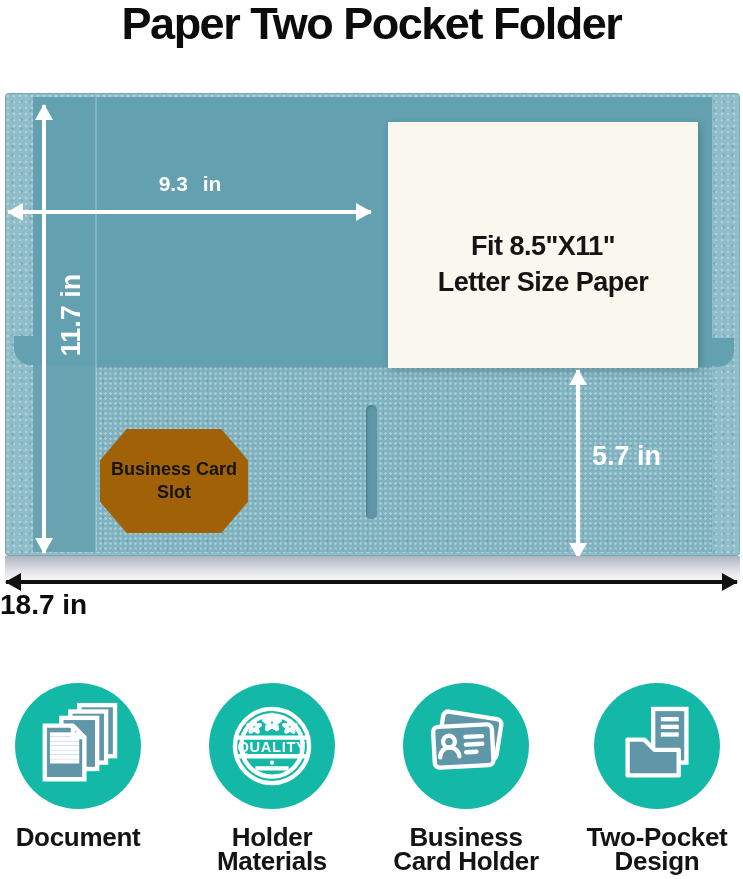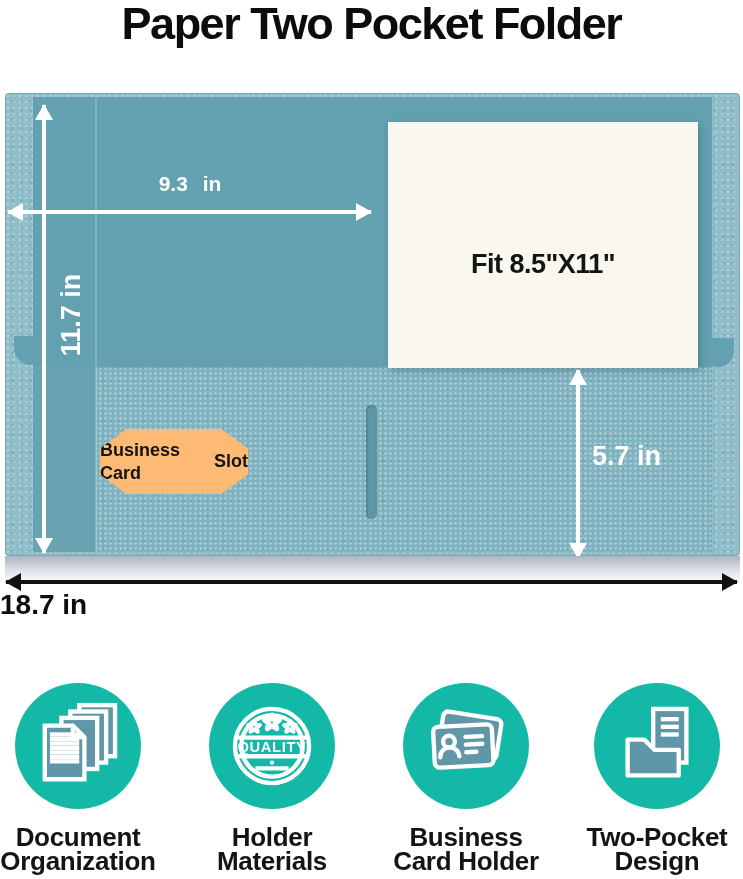--- a/index.html
+++ b/index.html
@@ -35,23 +35,23 @@
   .notch{position:absolute;background:#63A0B0;}
   .notch-left{left:14px;top:336px;width:34px;height:29px;border-radius:0 0 17px 17px;}
   .notch-right{left:702px;top:338px;width:32px;height:29px;border-radius:0 0 16px 16px;}
   .paper{position:absolute;left:388px;top:122px;width:310px;height:246px;background:#FAF7EF;
          box-shadow:2px 3px 7px rgba(25,60,72,.30);
          display:flex;flex-direction:column;justify-content:center;align-items:center;
          padding-top:38px;box-sizing:border-box;}
   .paper-line{font-size:27px;line-height:36px;font-weight:800;color:#141414;letter-spacing:-0.5px;}
   .slot{position:absolute;left:366px;top:405px;width:11px;height:114px;border-radius:6px;
         background:#5E96A7;box-shadow:inset 1px 1px 2px rgba(20,60,75,.35);}
-  .card-slot{position:absolute;left:100px;top:429px;width:148px;height:65px;background:#fdba74;
+  .card-slot{position:absolute;left:100px;top:429px;width:148px;height:104px;background:#a16207;
         clip-path:polygon(18% 0%,82% 0%,100% 30%,100% 70%,82% 100%,18% 100%,0% 70%,0% 30%);
-        display:flex;flex-direction:row;justify-content:center;align-items:center;}
+        display:flex;flex-direction:column;justify-content:center;align-items:center;}
   .card-slot div{font-size:18px;line-height:23px;font-weight:800;color:#141414;}
 
   
   .arr{position:absolute;}
   .arr-h{height:4px;}
   .arr-v{width:4px;}
   .arr::before,.arr::after{content:"";position:absolute;width:0;height:0;border-style:solid;}
   .arr-h::before{left:-1px;top:50%;transform:translateY(-50%);
       border-width:9px 16px 9px 0;border-color:transparent currentColor transparent transparent;}
   .arr-h::after{right:-1px;top:50%;transform:translateY(-50%);
@@ -94,20 +94,21 @@
   <div class="folder-base"></div>
   <div class="front-panel"></div>
   <div class="pocket"></div>
   <div class="pocket-left-shade"></div>
   <div class="crease"></div>
   <div class="notch notch-left"></div>
   <div class="notch notch-right"></div>
 
   <div class="paper">
     <div class="paper-line">Fit 8.5"X11"</div>
+    <div class="paper-line">Letter Size Paper</div>
   </div>
 
   <div class="slot"></div>
 
   <div class="card-slot">
     <div>Business Card</div>
     <div>Slot</div>
   </div>
 
   <div class="arr arr-h white" style="left:8px;top:210px;width:363px;"></div>
@@ -136,21 +137,20 @@
             <line x1="14" y1="30.5" x2="37" y2="30.5"></line>
           <line x1="14" y1="34" x2="37" y2="34"></line>
             <line x1="14" y1="37.5" x2="37" y2="37.5"></line>
           <line x1="14" y1="41" x2="37" y2="41"></line>
             <line x1="14" y1="44.5" x2="37" y2="44.5"></line>
           <line x1="14" y1="48" x2="37" y2="48"></line>
         </g>
       </svg>
     </div>
     <div class="feat-label">Document</div>
-    <div class="feat-label" style="margin-top:2px;">Organization</div>
   </div>
 
   <div class="feature f2">
     <div class="icon-circle">
       <svg width="92" height="92" viewBox="0 0 72 72">
         <circle class="stroke" cx="36" cy="36" r="29" stroke-width="4"></circle>
         <circle class="stroke" cx="36" cy="36" r="24" stroke-width="2"></circle>
         <line class="stroke" x1="8" y1="29.5" x2="64" y2="29.5" stroke-width="3"></line>
         <line class="stroke" x1="9" y1="44" x2="63" y2="44" stroke-width="3"></line>
         <g class="stroke" stroke-width="2" stroke-linejoin="round">

